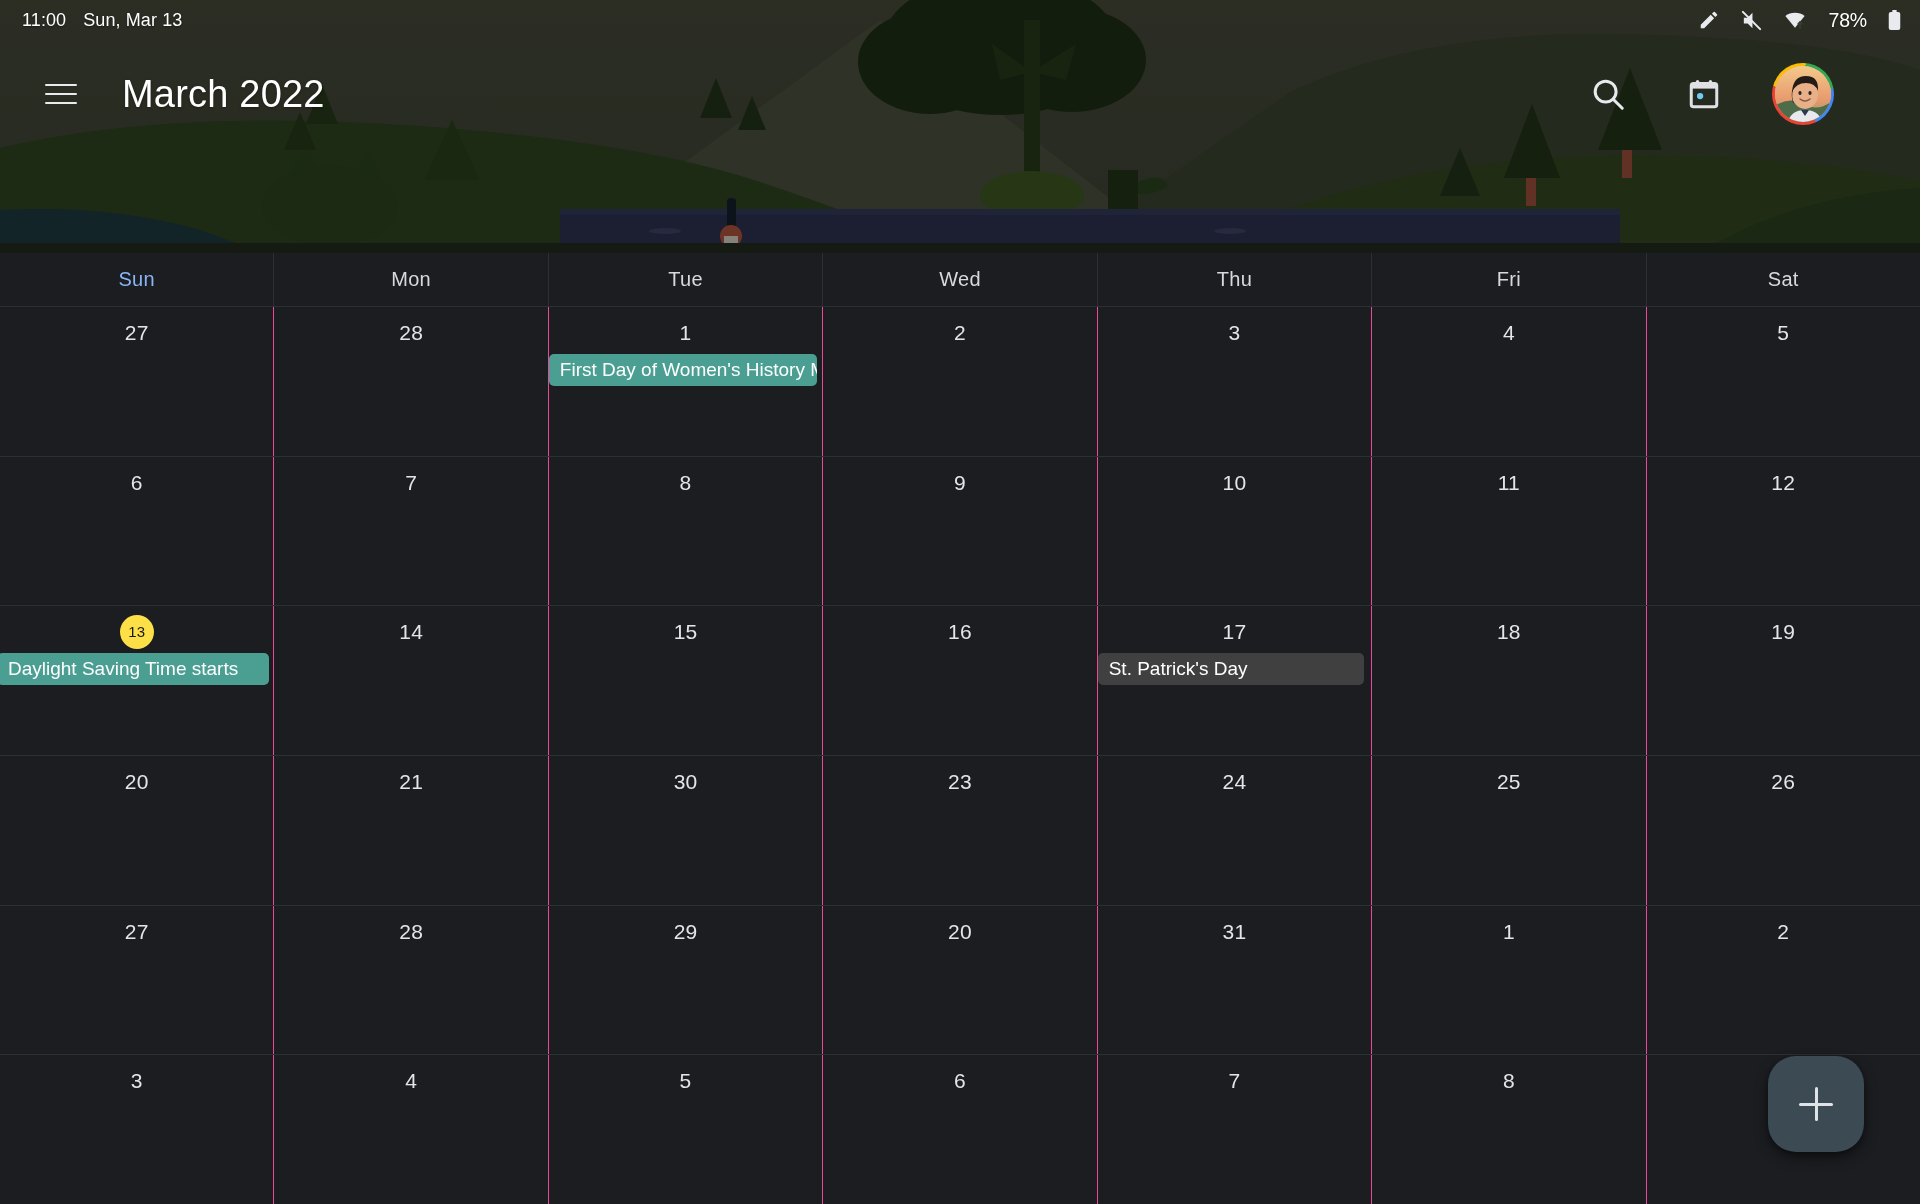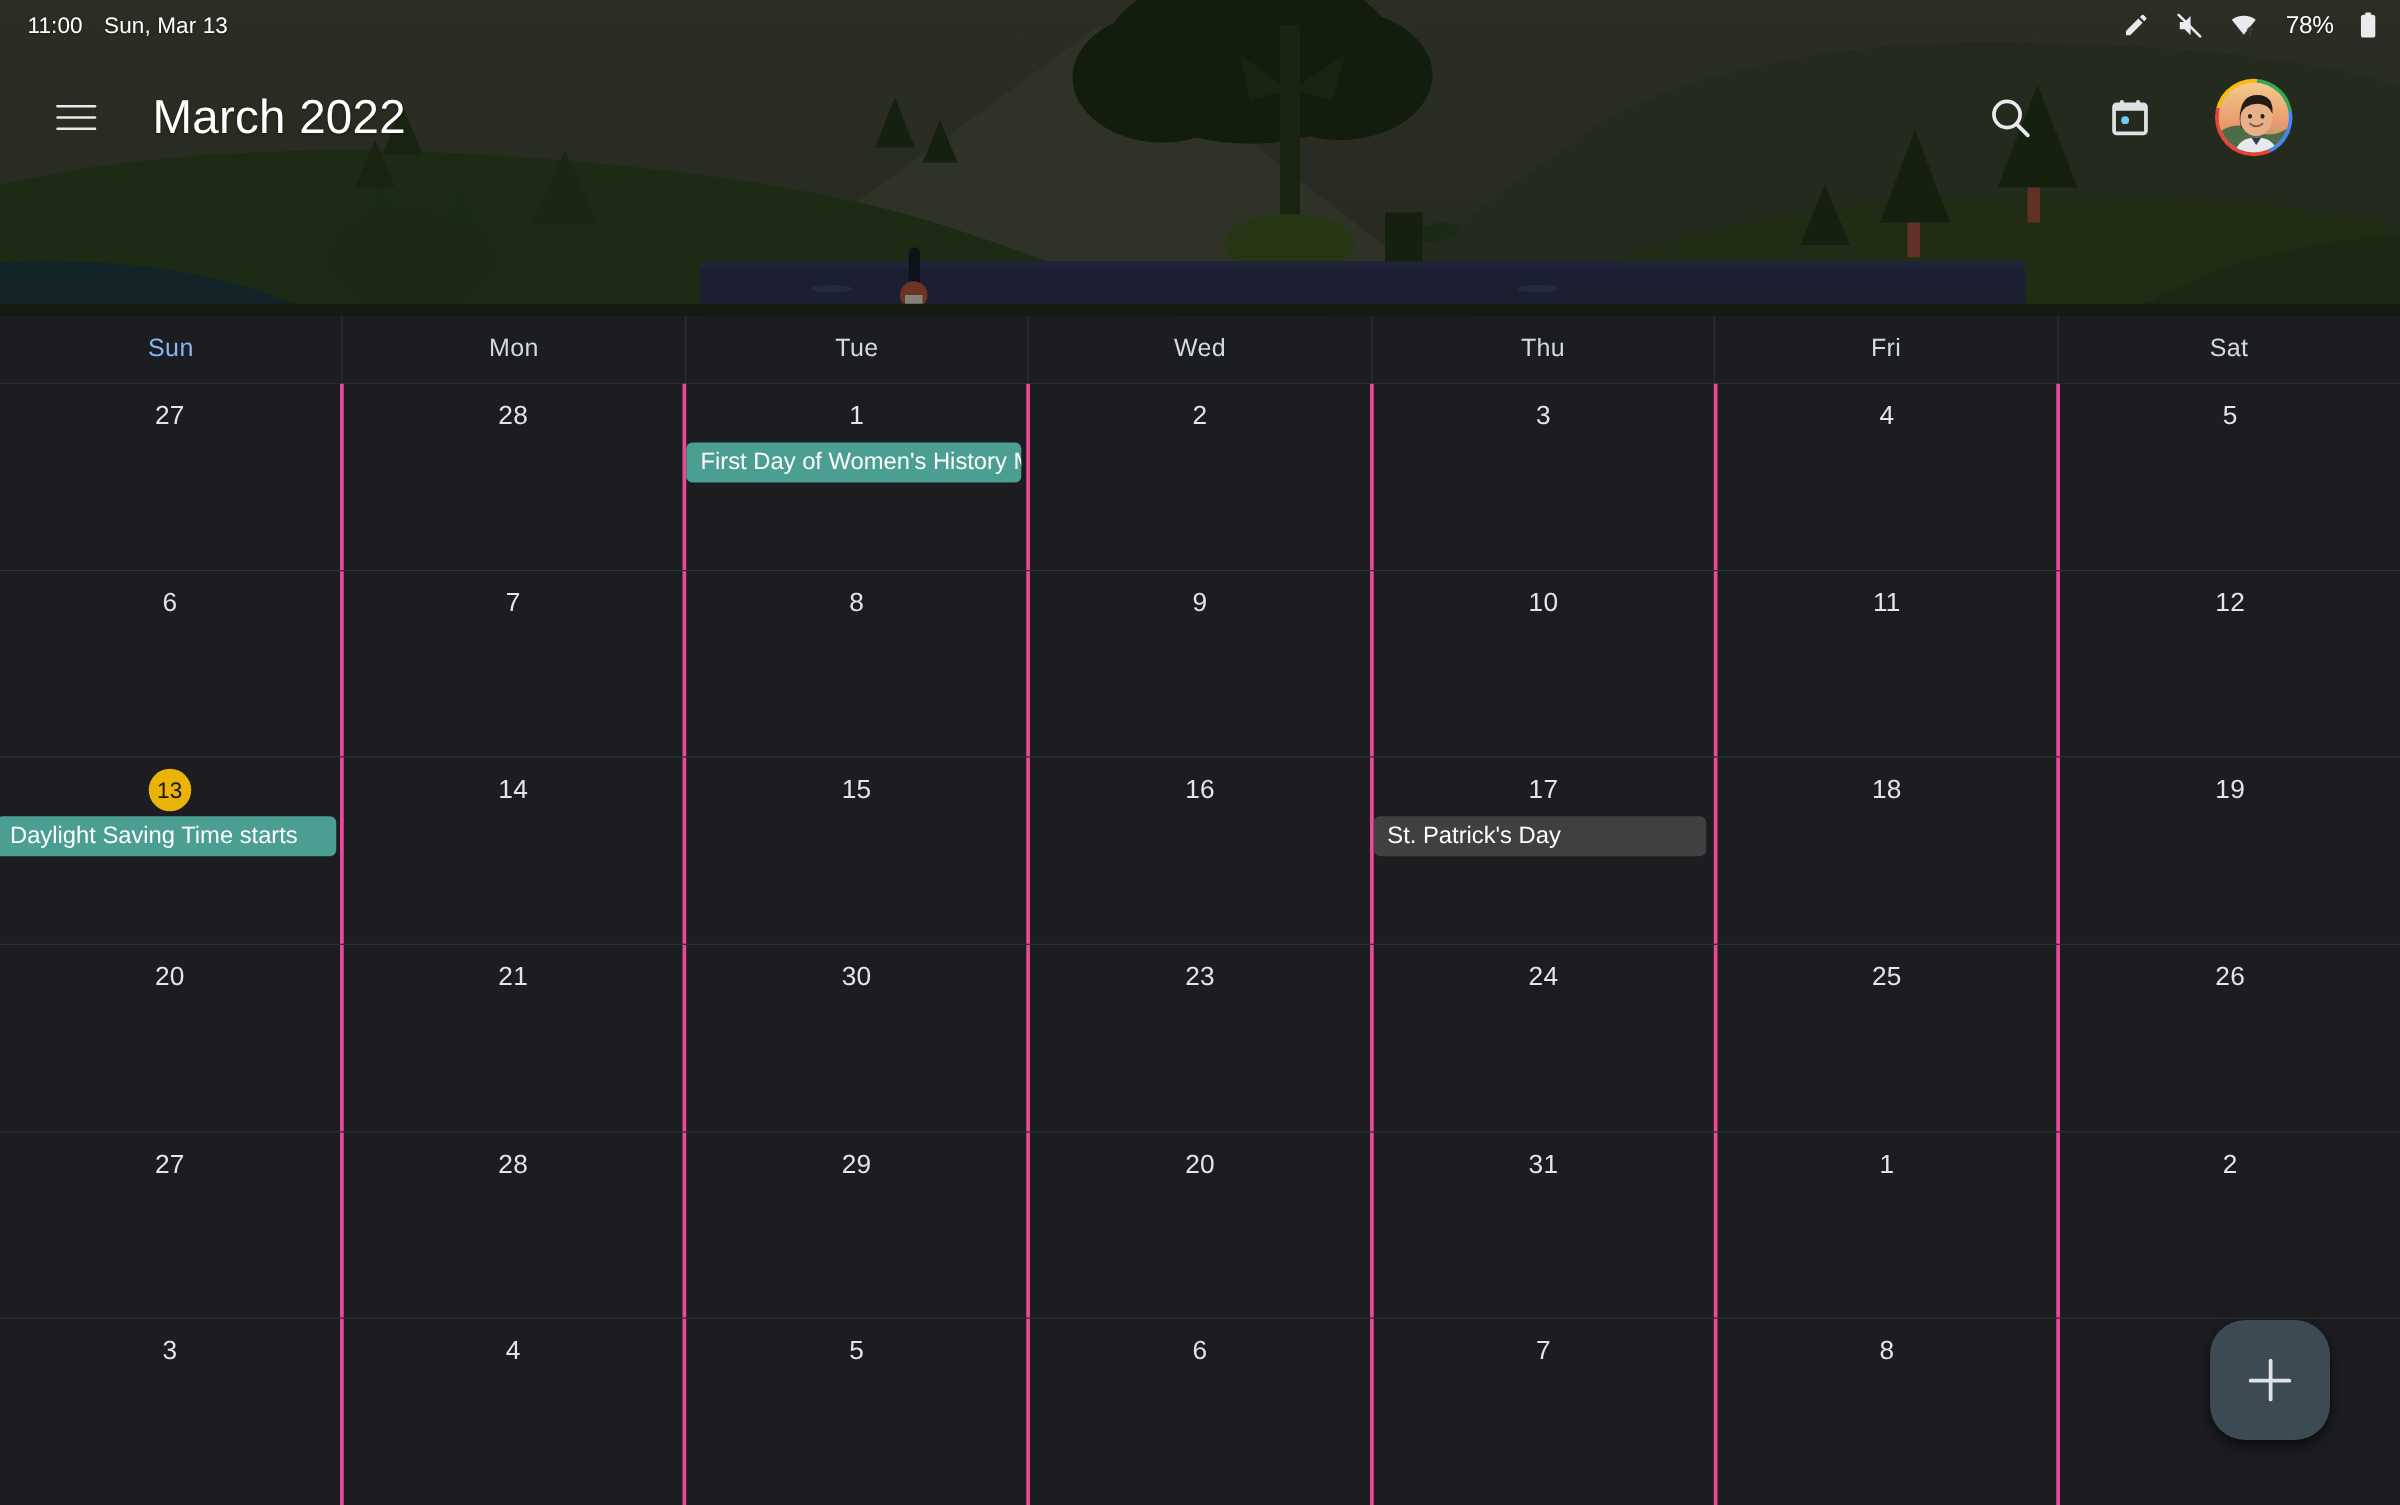--- a/index.html
+++ b/index.html
@@ -183,42 +183,42 @@
     flex: 1 1 0;
     display: flex;
     border-bottom: 1px solid #2c2f33;
     position: relative;
   }
   .grid-row:last-child { border-bottom: none; }
 
   .day-cell {
     flex: 1 1 0;
     position: relative;
-    border-right: 3px solid #ec4899;
+    border-right: 1px solid #ec4899;
     padding-top: 11px;
   }
   .day-cell:last-child { border-right: none; }
 
   .day-num {
     display: block;
     text-align: center;
     font-size: 21px;
     color: #e3e5e8;
     line-height: 30px;
     letter-spacing: 0.2px;
   }
   .day-num.today {
     width: 34px; height: 34px;
     margin: -2px auto 0;
     line-height: 34px;
     border-radius: 50%;
-    background: #eab308;
+    background: #fde047;
     color: #17181a;
     font-weight: 500;
-    font-size: 18px;
+    font-size: 15px;
   }
 
   .events {
     position: absolute;
     left: 0; right: 0;
     top: 47px;
     padding: 0;
   }
   .event-chip {
     height: 32px;

